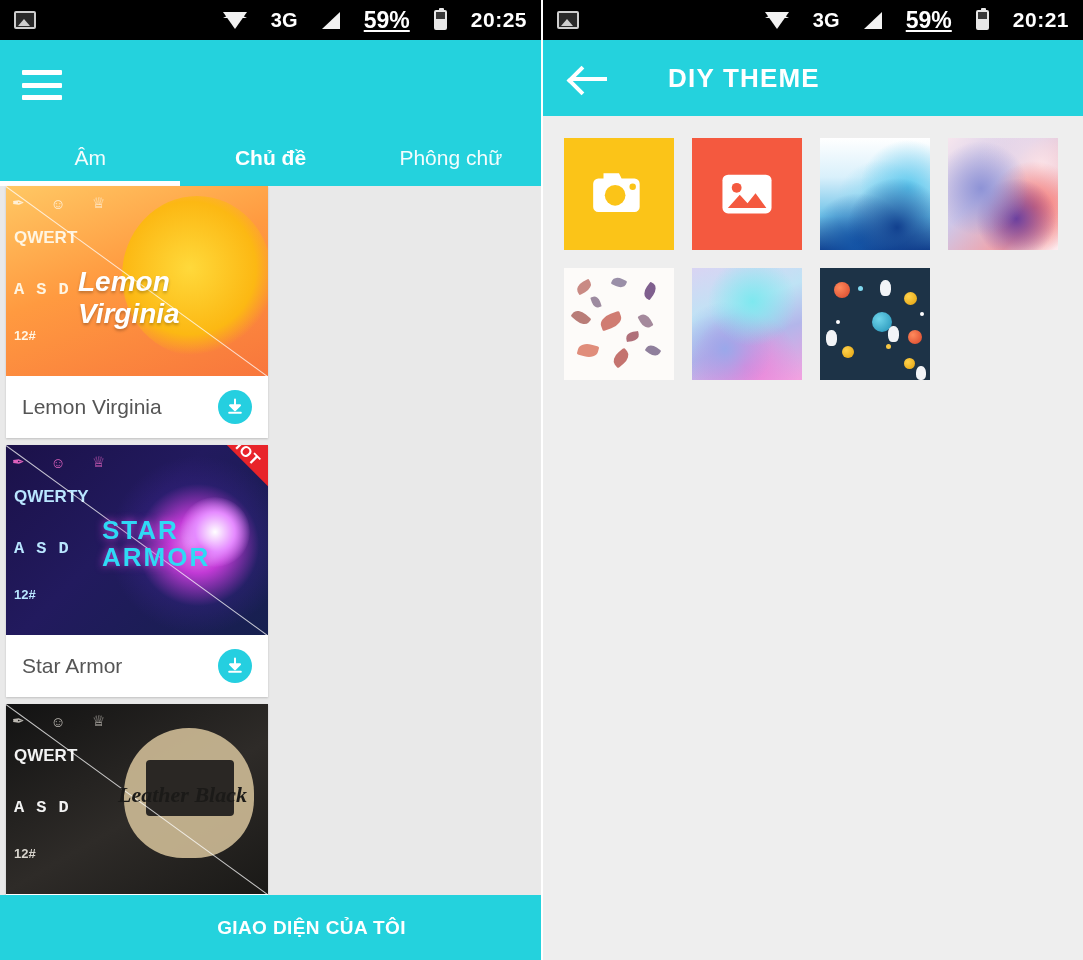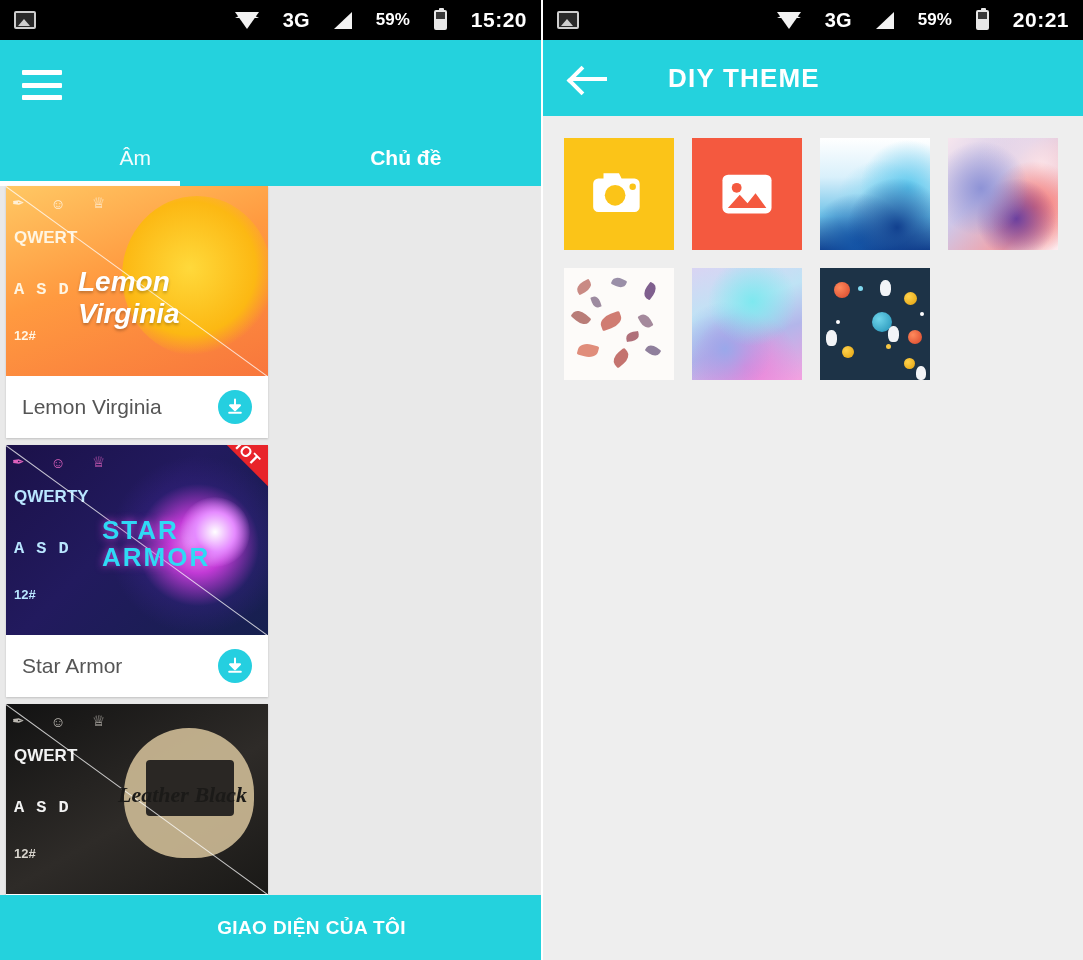--- a/index.html
+++ b/index.html
@@ -16,21 +16,21 @@
   .phone-right { width: 542px; height: 960px; position: relative; background: #eeeeee; overflow: hidden; border-left: 2px solid #ffffff; }
 
   
   .statusbar {
     height: 40px; background: #000000; display: flex; align-items: center;
     padding: 0 14px; color: #ffffff;
   }
   .sb-left { display: flex; align-items: center; gap: 8px; flex: 1; }
   .sb-right { display: flex; align-items: center; gap: 24px; }
   .sb-text { font-size: 20px; font-weight: bold; letter-spacing: .2px; }
-  .sb-pct { font-size: 17px; font-weight: bold; }
+  .sb-pct { font-size: 23px; font-weight: bold; text-decoration: underline; }
   .sb-clock { font-size: 21px; font-weight: bold; letter-spacing: .5px; }
   .ic-photo { width: 22px; height: 18px; border: 2px solid #cfcfcf; border-radius: 2px; position: relative; background: #2a2a2a; }
   .ic-photo::after {
     content: ""; position: absolute; left: 2px; bottom: 1px;
     border-left: 6px solid transparent; border-right: 6px solid transparent;
     border-bottom: 7px solid #cfcfcf;
   }
   .ic-wifi { width: 0; height: 0; border-left: 12px solid transparent; border-right: 12px solid transparent; border-top: 17px solid #f2f2f2; }
   .ic-wifi.diamond { position: relative; }
   .ic-wifi.diamond::after { content:""; position:absolute; left:-12px; top:-17px; width:0;height:0; border-left:12px solid transparent;border-right:12px solid transparent;border-bottom:6px solid #f2f2f2;}
@@ -126,35 +126,36 @@
     <div class="statusbar">
       <div class="sb-left">
         <span class="ic-photo"></span>
       </div>
       <div class="sb-right">
         <span class="ic-wifi diamond"></span>
         <span class="sb-text">3G</span>
         <span class="ic-signal"></span>
         <span class="sb-pct">59%</span>
         <span class="ic-batt"></span>
-        <span class="sb-clock">15:20</span>
+        <span class="sb-clock">20:25</span>
       </div>
     </div>
 
     <div class="appbar">
       <div class="hamburger">
           <span></span>
           <span></span>
           <span></span>
         </div>
     </div>
 
     <div class="tabs">
       <div class="tab">Âm</div>
       <div class="tab active">Chủ đề</div>
+      <div class="tab">Phông chữ</div>
       <div class="tab-indicator"></div>
     </div>
 
     <div class="theme-grid">
 
       <div class="theme-card">
         <div class="thumb" style="background:linear-gradient(160deg,#ffc864 0%,#ff9a40 45%,#f8763c 100%);">
           <div style="position:absolute;right:-4px;top:10px;width:150px;height:160px;border-radius:50%;background:radial-gradient(circle at 45% 45%, #ffd93b 0%, #fcb813 55%, rgba(252,184,19,0) 72%);"></div>
           <div class="kb">
             <div class="kb-top" style="color:#fff8ec;">

